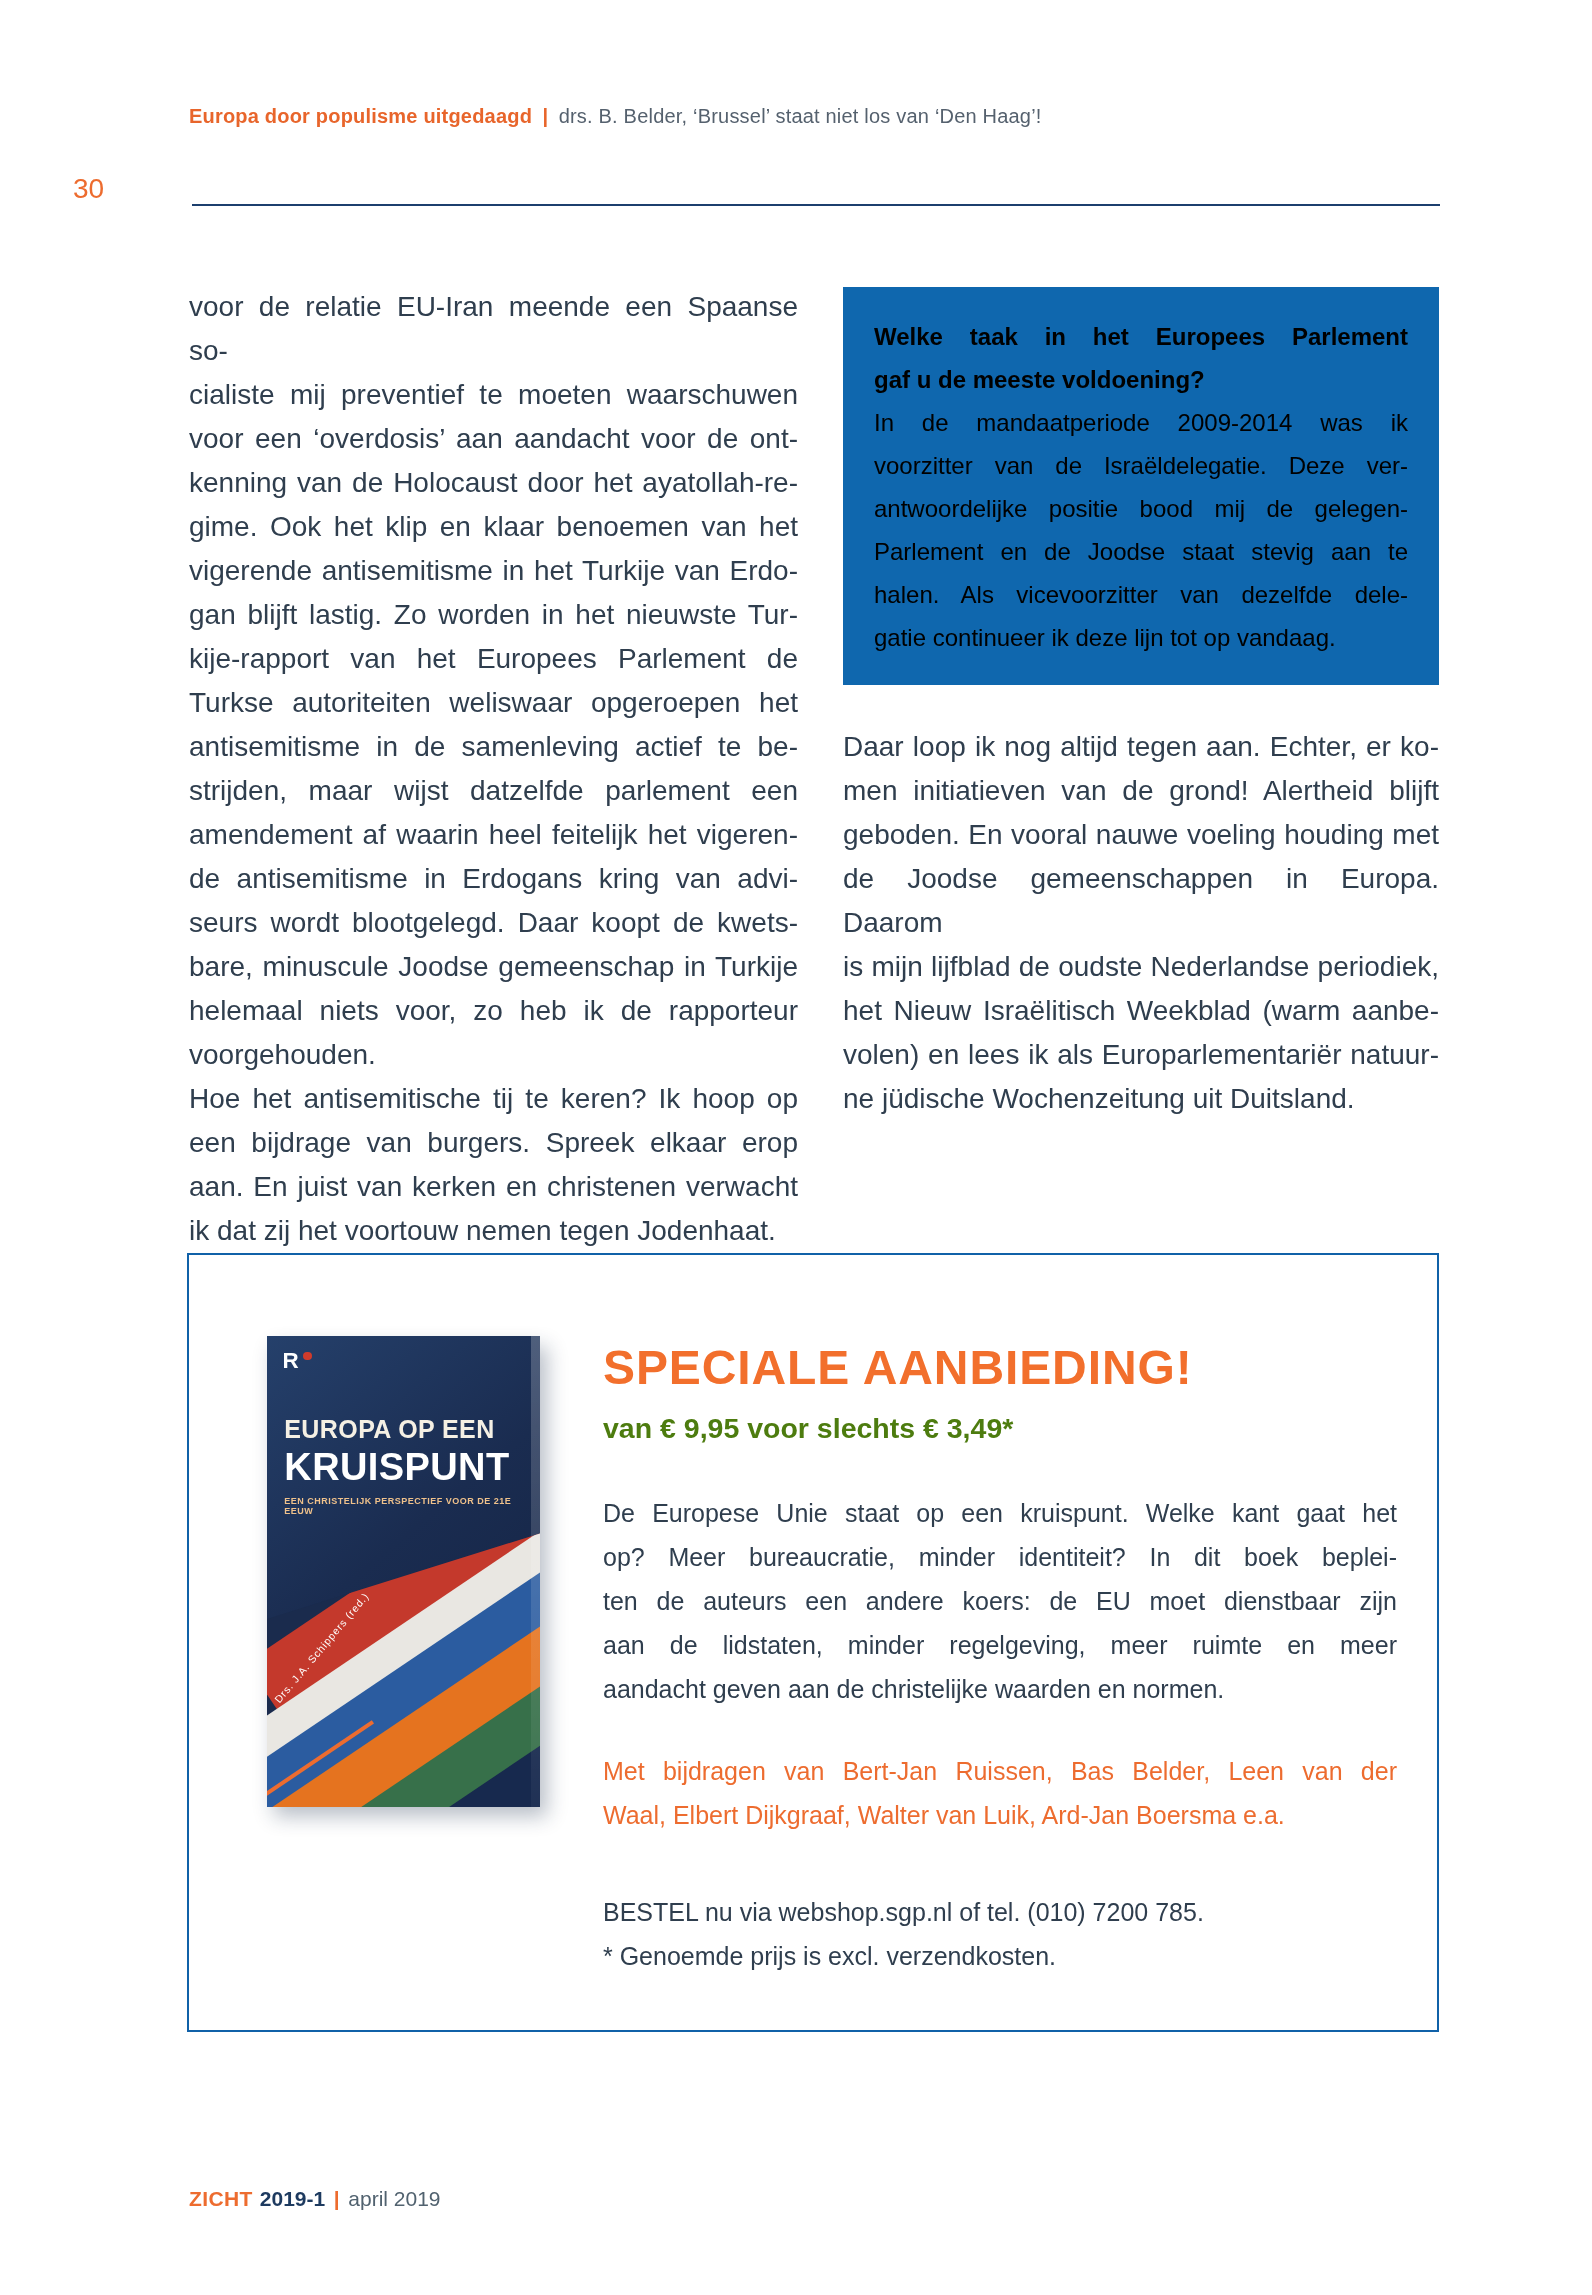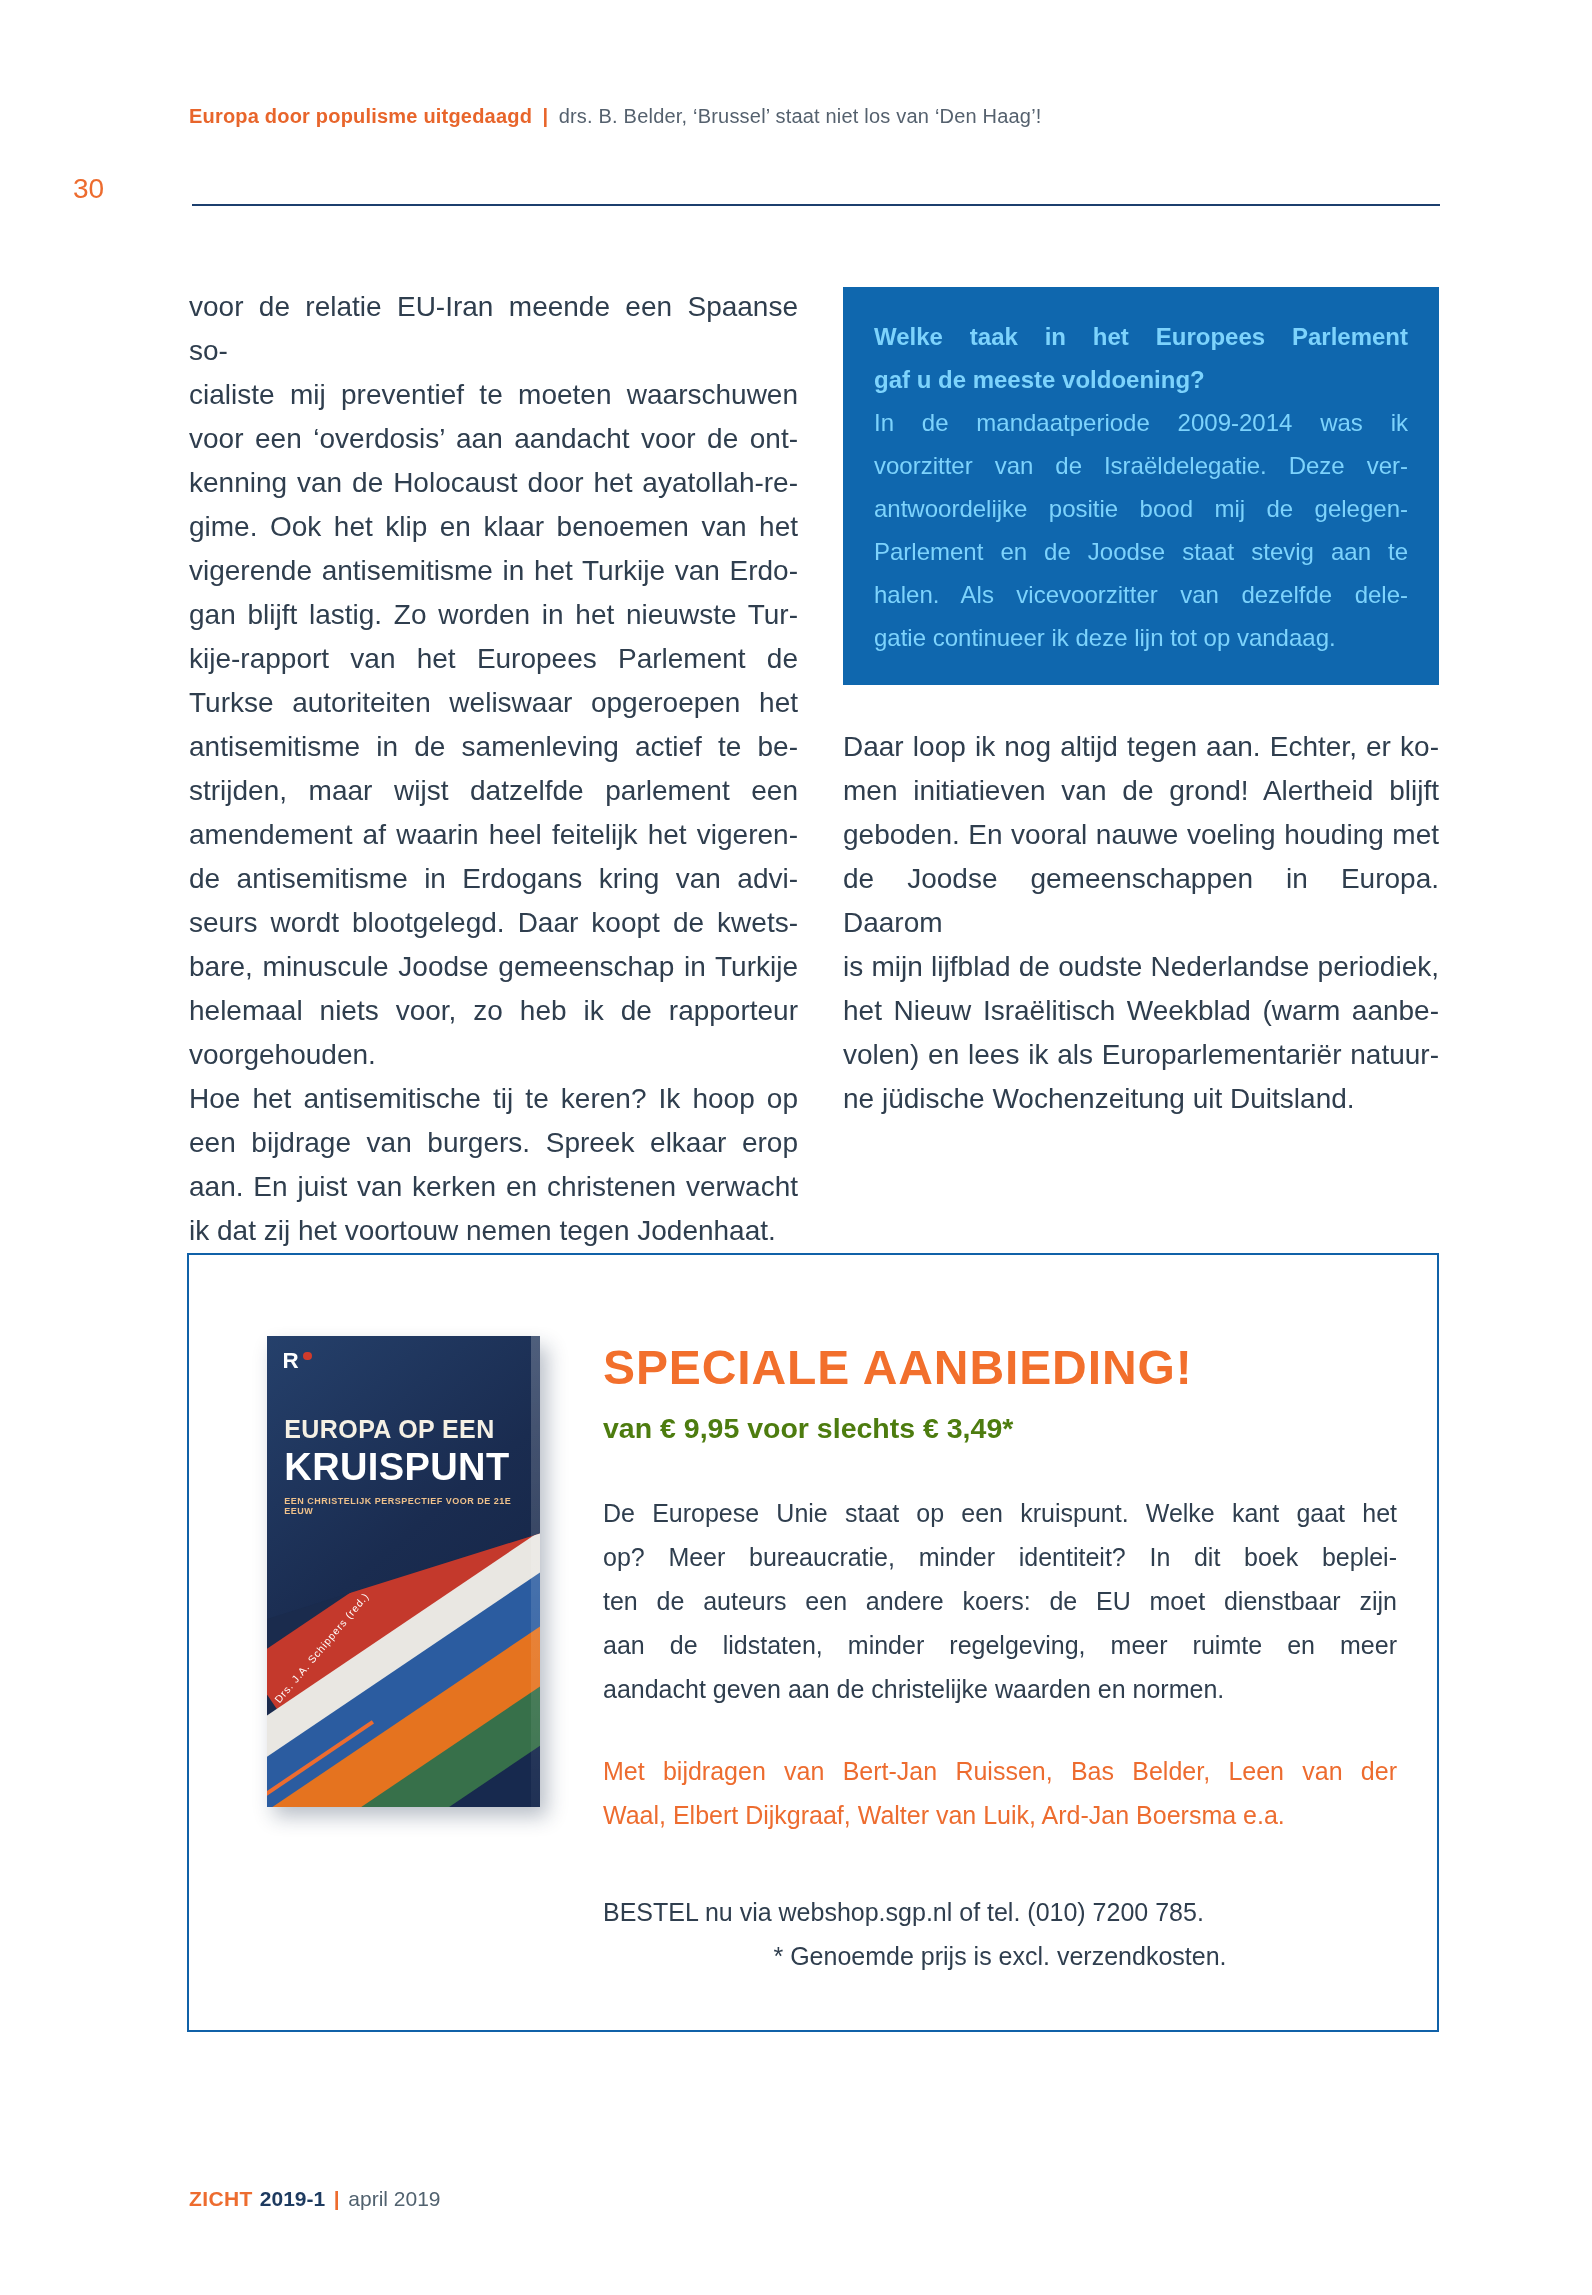--- a/index.html
+++ b/index.html
@@ -49,21 +49,21 @@
   .para .line.last { text-align-last:left; }
   .it { }
 
   
   .interview-box {
     background:#0F67AE; color:#ffffff;
     padding:28px 31px 26px 31px;
     margin-top:1.7px;
   }
   .interview-box .line {
-    font-size:24px; line-height:43px; color:#7dd3fc;
+    font-size:24px; line-height:43px; color:#000000;
     text-align:justify; text-align-last:justify;
   }
   .interview-box .line.last { text-align-last:left; }
   .interview-box .q .line { font-weight:700; }
 
   .col-right > .para { margin-top:40px; }
 
   
   .promo-box {
     position:absolute; left:187px; top:1253px;
@@ -129,21 +129,21 @@
   }
   .promo-price {
     margin-top:15.5px;
     color:#4d7c0f; font-size:28.5px; font-weight:700; line-height:35px;
   }
   .promo-body { margin-top:45px; }
   .promo-body .line { font-size:25px; line-height:44px; }
   .promo-contrib { margin-top:38px; }
   .promo-contrib .line { font-size:25px; line-height:44px; color:#ED6C2F; }
   .promo-order { margin-top:54px; font-size:25px; line-height:43px; color:#2F3E4E; }
-  .promo-note  { margin-top:1.7px;  font-size:25px; line-height:43px; color:#2F3E4E;text-align:center; }
+  .promo-note  { margin-top:1.7px;  font-size:25px; line-height:43px; color:#2F3E4E; }
 
   
   .footer {
     position:absolute; left:189px; top:2187px;
     font-size:21px; white-space:nowrap;
   }
   .f-mag   { color:#ED6C2F; font-weight:700; letter-spacing:0.4px; }
   .f-issue { color:#1D3A5F; font-weight:700; margin-left:7px; }
   .f-sep   { color:#ED6C2F; font-weight:700; margin:0 8.6px; }
   .f-date  { color:#51626F; font-weight:400; }

